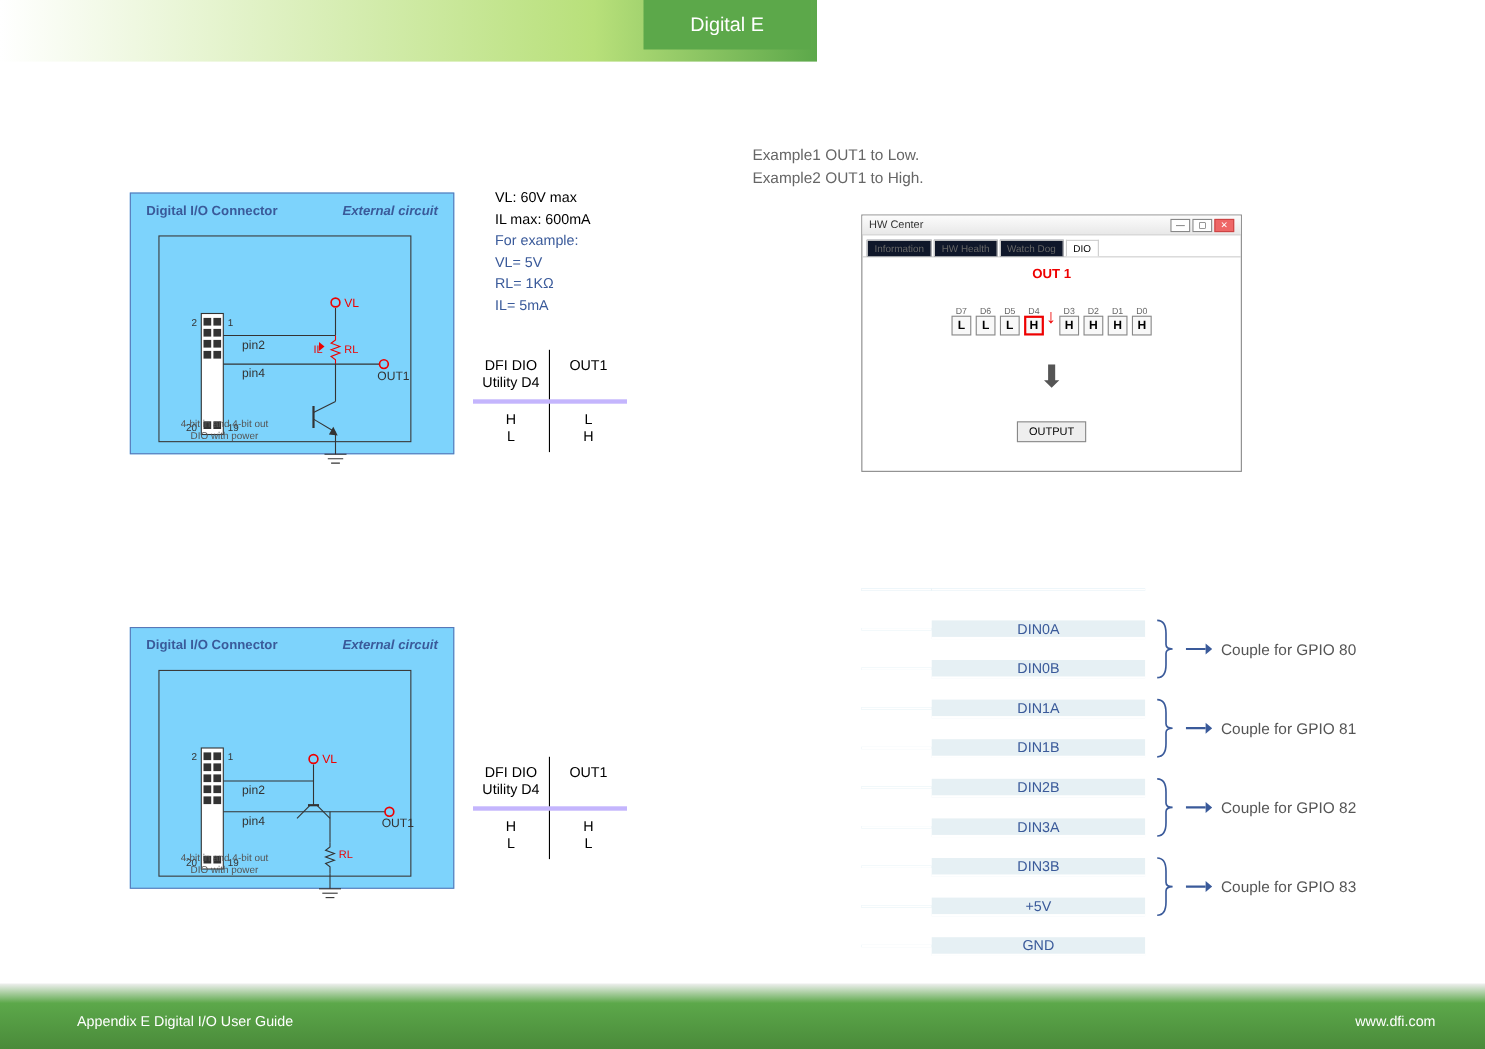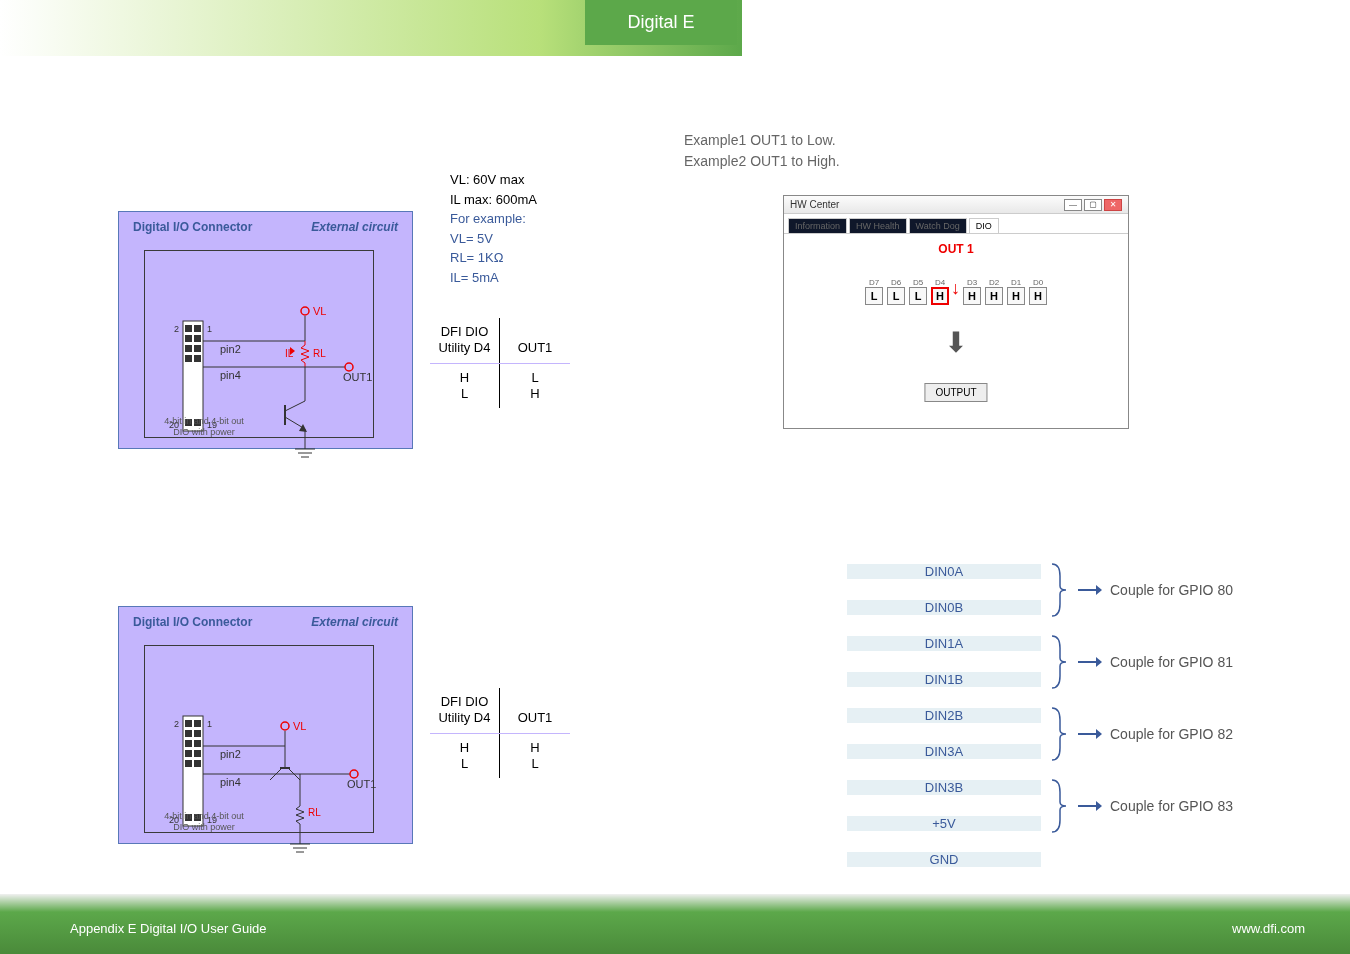--- a/index.html
+++ b/index.html
@@ -44,23 +44,22 @@
     background: linear-gradient(to bottom, #f0f0f0, #5ca84a 30%, #4a8a3a);
     color: #fff;
     font-size: 13px;
   }
   .footer-left { position: absolute; left: 70px; bottom: 18px; }
   .footer-right { position: absolute; right: 45px; bottom: 18px; }
 
   
   .circuit-box {
     border: 1px solid #5878b8;
-    background: #c4b5fd;
-    position: absolute;
-    margin-top: 36px;
+    background: #7dd3fc;
+    position: absolute;
   }
   .circuit1 { left: 118px; top: 175px; width: 295px; height: 238px; }
   .circuit2 { left: 118px; top: 570px; width: 295px; height: 238px; }
 
   .c-title-left, .c-title-right {
     position: absolute;
     font-size: 12px;
     font-weight: bold;
     color: #3a5a9a;
   }
@@ -101,21 +100,21 @@
     text-align: center;
   }
   .st1 { left: 430px; top: 318px; }
   .st2 { left: 430px; top: 688px; }
   .spec-table .row { display: flex; }
   .spec-table .cell {
     width: 70px;
     padding: 6px 4px;
     line-height: 1.25;
   }
-  .spec-table .hdr { border-bottom: 1px solid #c4b5fd; align-items: flex-end; }
+  .spec-table .hdr { border-bottom: 4px solid #c4b5fd; }
   .spec-table .left-cell { border-right: 1px solid #000; }
 
   
   .example-text {
     position: absolute;
     left: 684px; top: 130px;
     font-size: 14px;
     line-height: 1.5;
     color: #666;
   }

